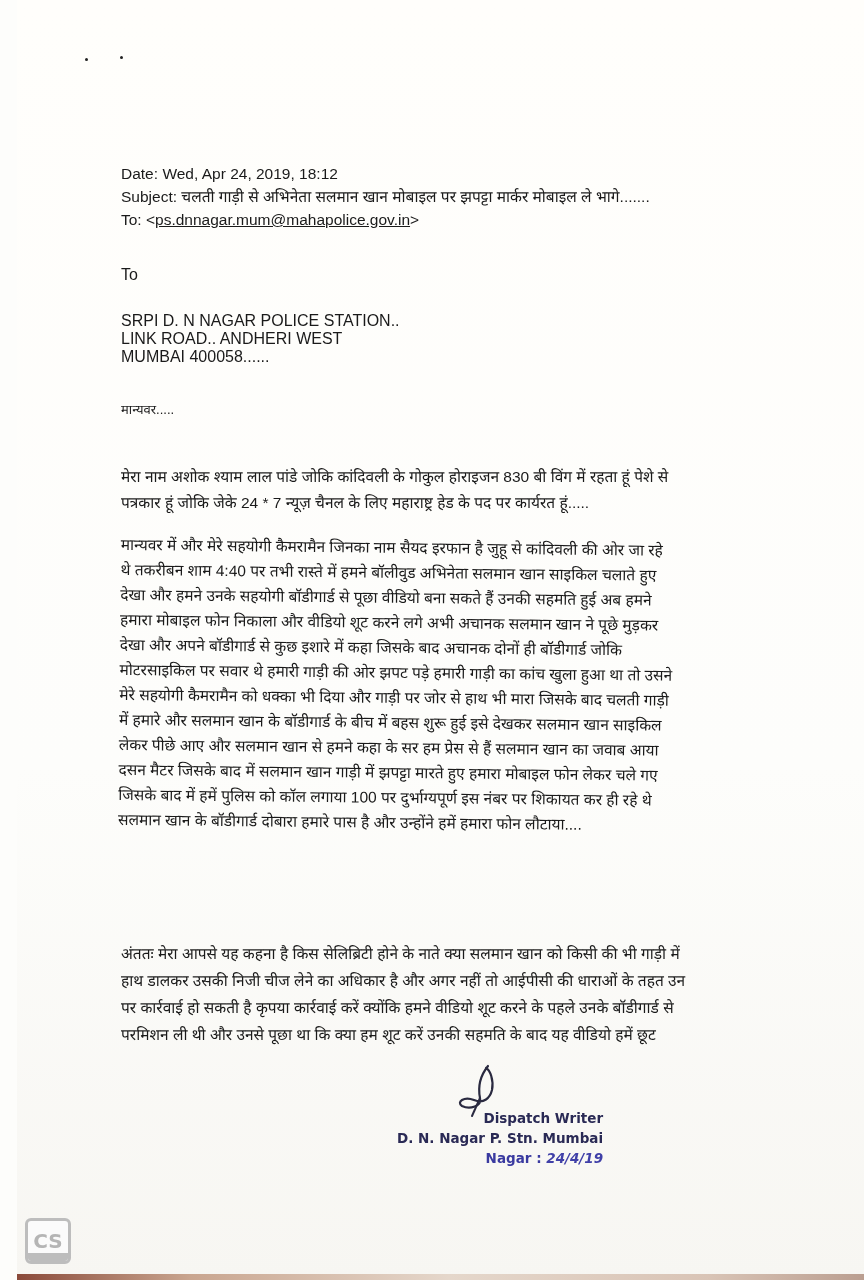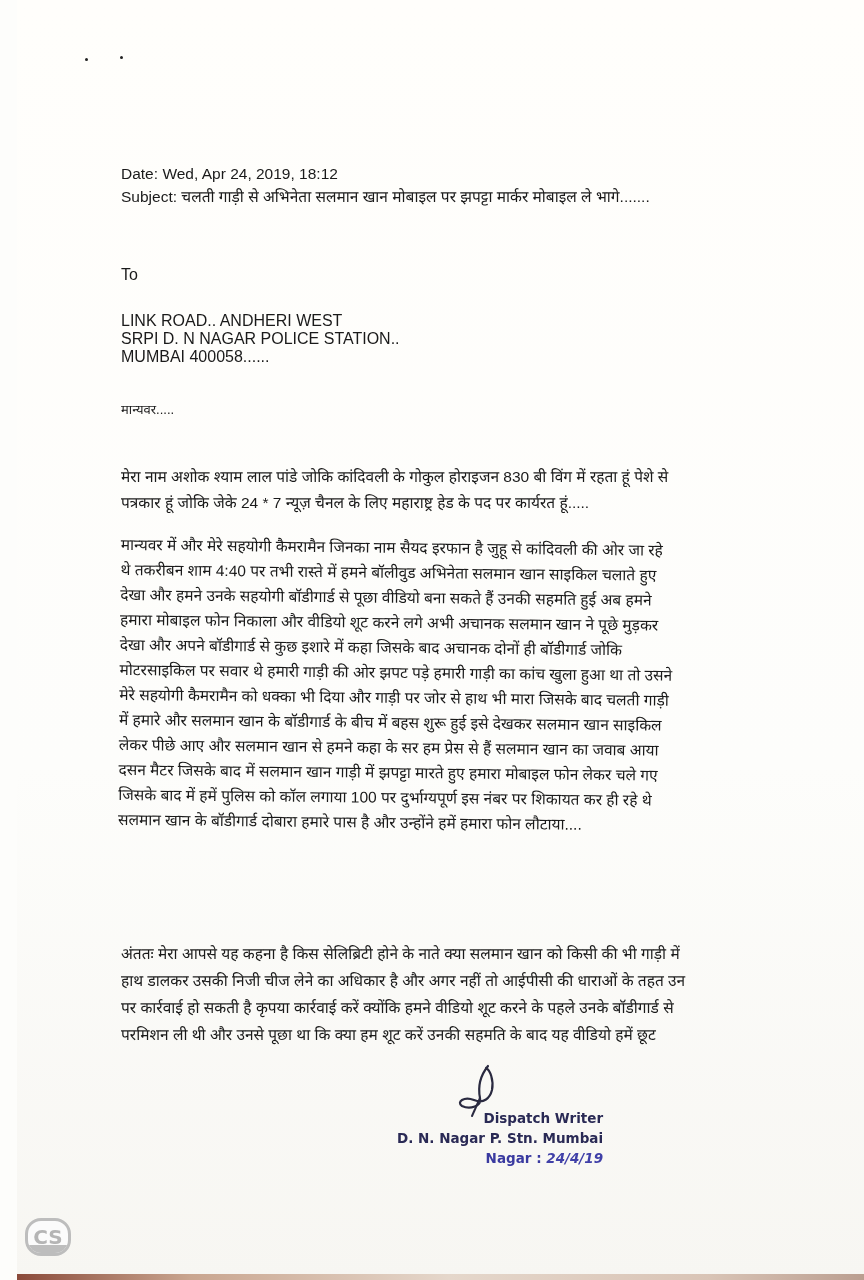--- a/index.html
+++ b/index.html
@@ -46,21 +46,21 @@
 
     .signature-area { position: absolute; left: 378px; top: 1062px; width: 200px; height: 120px; }
     .sig-mark { position: absolute; left: 55px; top: 0; width: 60px; height: 60px; }
     .stamp { position: absolute; left: 2px; top: 46px; font-family: "DejaVu Sans", sans-serif; font-weight: bold; color: #2a2a55; font-size: 13.5px; line-height: 20px; white-space: nowrap; text-align: right; }
     .stamp .s1 { padding-left: 6px; }
     .stamp .s3 { padding-left: 20px; color: #3a3aa0; }
     .stamp .hand { font-style: italic; color: #4040a8; }
 
     .watermark { position: absolute; left: 8px; top: 1218px; display: flex; align-items: center; gap: 8px; }
     .cs-logo {
-      width: 46px; height: 38px; border: 3px solid #bdbdbd; border-radius: 16px;
+      width: 46px; height: 46px; border: 3px solid #bdbdbd; border-radius: 6px;
       box-sizing: border-box; position: relative; background: #fbfbfb; overflow: hidden;
       display: flex; align-items: center; justify-content: center;
       font-family: "DejaVu Sans", sans-serif; font-weight: bold; font-size: 20px; color: #b5b5b5;
     }
     .cs-logo::after { content: ""; position: absolute; left: 0; right: 0; bottom: 0; height: 8px; background: #bdbdbd; }
     .wm-text { font-family: "DejaVu Sans", sans-serif; font-size: 19px; line-height: 23px; color: #b8b8b8; letter-spacing: 0.5px; }
   </style>
 </head>
 <body>
 
@@ -70,27 +70,31 @@
 
   <div class="header-block">
     <div class="header-line">
       <span>Date:</span>
       <span>Wed, Apr 24, 2019, 18:12</span>
     </div>
     <div class="header-line">
       <span>Subject:</span>
       <span>चलती गाड़ी से अभिनेता सलमान खान मोबाइल पर झपट्टा मार्कर मोबाइल ले भागे.......</span>
     </div>
+    <div class="header-line">
+      <span>To:</span>
+      <span>&lt;</span><span class="email">ps.dnnagar.mum@mahapolice.gov.in</span><span>&gt;</span>
+    </div>
   </div>
 
   <div class="to-block">To</div>
 
   <div class="address">
+    <div>SRPI  D. N NAGAR POLICE STATION..</div>
     <div>LINK ROAD.. ANDHERI WEST</div>
-    <div>SRPI  D. N NAGAR POLICE STATION..</div>
     <div>MUMBAI 400058......</div>
   </div>
 
   <div class="salutation">मान्यवर.....</div>
 
   <div class="para p1">
     <span class="ln">मेरा नाम अशोक श्याम लाल पांडे जोकि कांदिवली के गोकुल होराइजन 830 बी विंग में रहता हूं पेशे से</span>
     <span class="ln">पत्रकार हूं जोकि जेके 24 * 7 न्यूज़ चैनल के लिए महाराष्ट्र हेड के पद पर कार्यरत हूं.....</span>
   </div>
 

